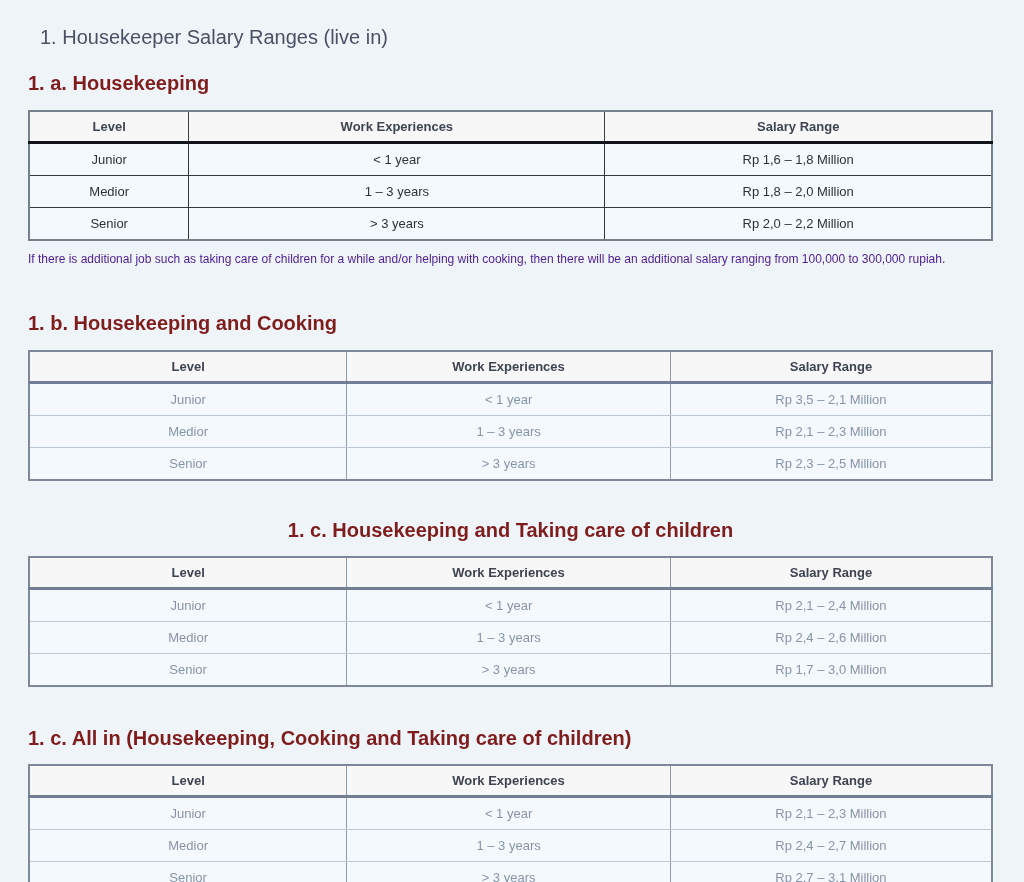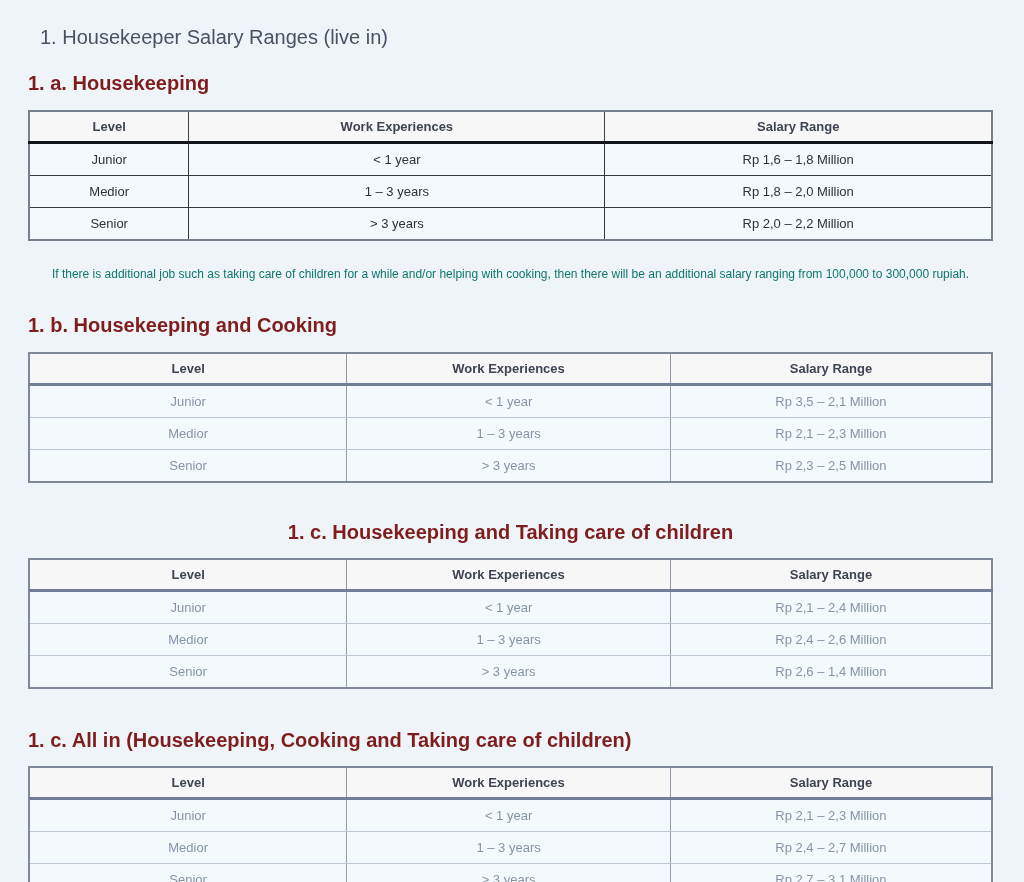--- a/index.html
+++ b/index.html
@@ -23,21 +23,21 @@
     line-height: 24px;
   }
   h2.section-heading {
     font-size: 20px;
     font-weight: 700;
     color: #7f1d1d;
     line-height: 24px;
     margin: 0;
   }
   .s1 h2.section-heading { margin-top: 22px; }
-  .s2 h2.section-heading { margin-top: 32px; }
+  .s2 h2.section-heading { margin-top: 45px; }
   .s3 h2.section-heading { margin-top: 37px; text-align: center; }
   .s4 h2.section-heading { margin-top: 39px; }
 
   table.tbl {
     width: 100%;
     border-collapse: collapse;
     font-size: 13px;
     table-layout: fixed;
     padding-left: 7px;
   }
@@ -83,25 +83,24 @@
     border-right: 1px solid #939fb0;
     border-top: 1px solid #bdc8d6;
     border-bottom: 1px solid #bdc8d6;
     color: #8794a8;
   }
   table.light th:nth-child(1), table.light td:nth-child(1) { width: 33.0%; }
   table.light th:nth-child(2), table.light td:nth-child(2) { width: 33.6%; }
   table.light th:nth-child(3), table.light td:nth-child(3) { width: 33.4%; }
 
   p.note {
-    margin: 26px 0 0 0;
+    margin: 11px 0 0 0;
     font-size: 12px;
     line-height: 14px;
-    color: #0f766e;
-    text-align: center;
+    color: #4c1d95;
   }
 </style>
 </head>
 <body>
 
 <div class="content">
 
   <h1 class="page-title">1. Housekeeper Salary Ranges (live in)</h1>
 
   <section class="sec s1">
@@ -182,21 +181,21 @@
           <td>Rp 2,1 – 2,4 Million</td>
         </tr>
         <tr>
           <td>Medior</td>
           <td>1 – 3 years</td>
           <td>Rp 2,4 – 2,6 Million</td>
         </tr>
         <tr>
           <td>Senior</td>
           <td>&gt; 3 years</td>
-          <td>Rp 2,6 – 1,4 Million</td>
+          <td>Rp 1,7 – 3,0 Million</td>
         </tr>
       </tbody>
     </table>
   </section>
 
   <section class="sec s4">
     <h2 class="section-heading">1. c. All in (Housekeeping, Cooking and Taking care of children)</h2>
     <table class="tbl light">
       <thead>
         <tr>

